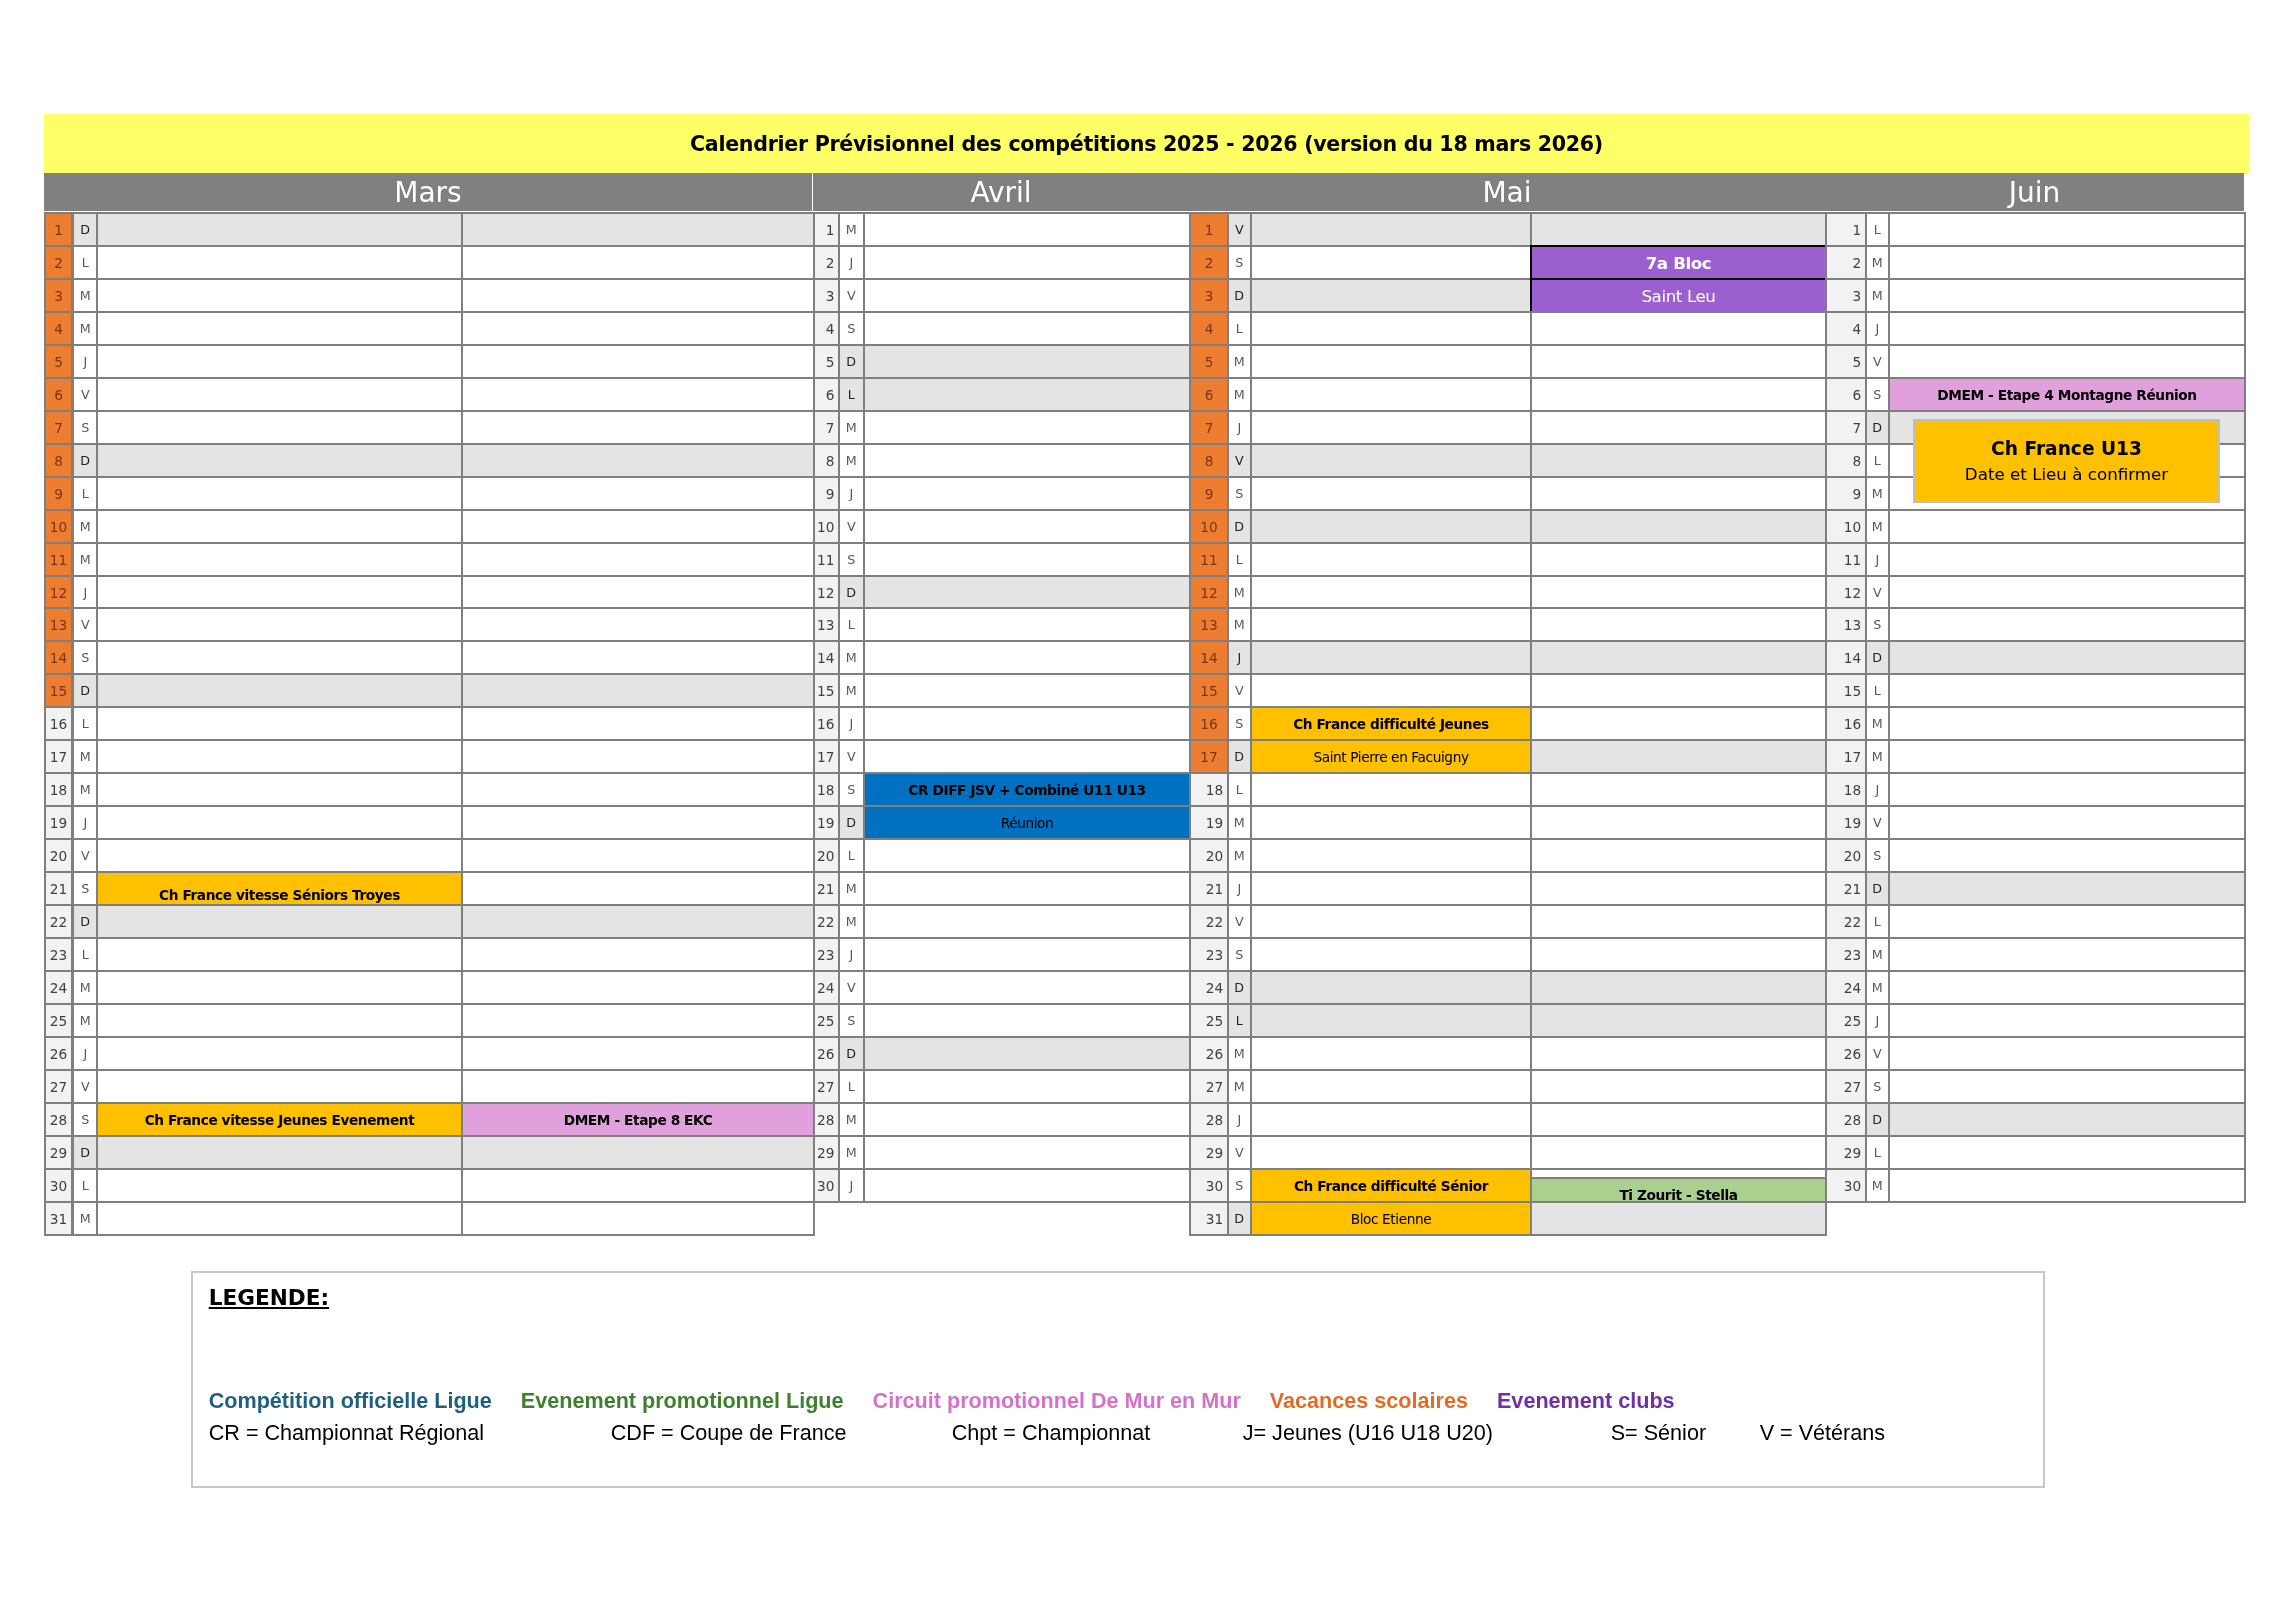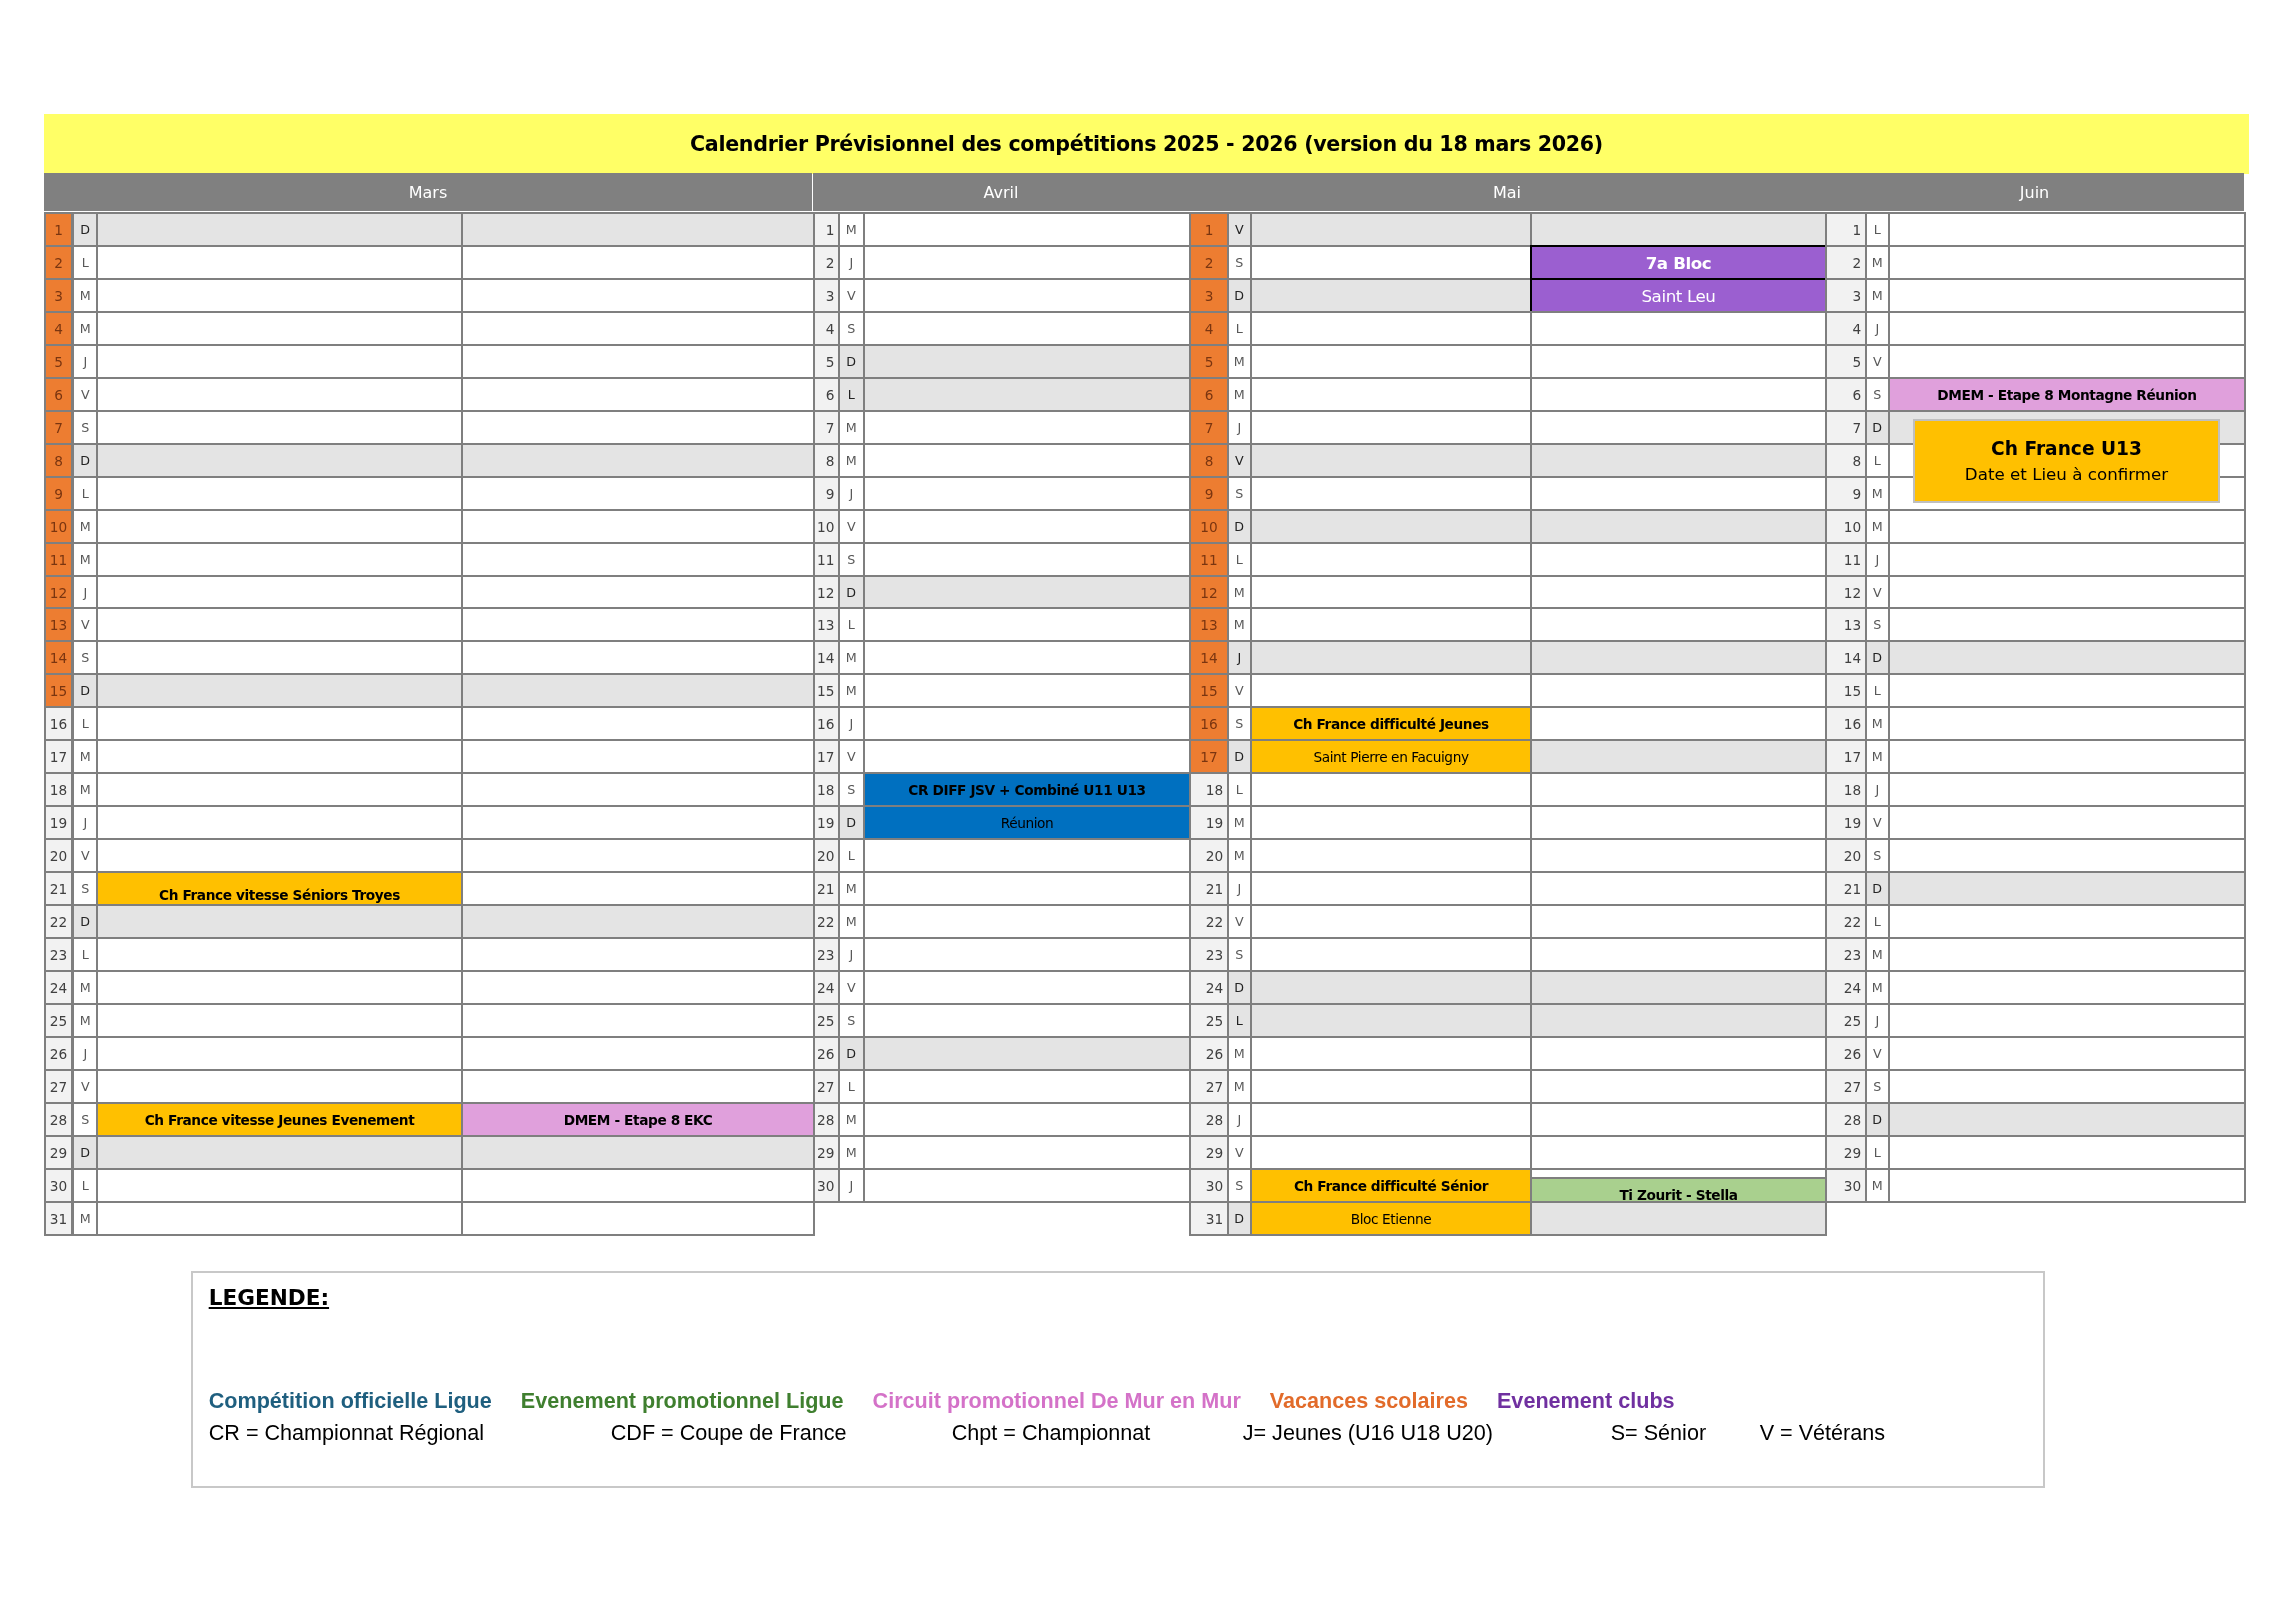--- a/index.html
+++ b/index.html
@@ -1,19 +1,19 @@
 <!DOCTYPE html>
 <html><head>
 <meta charset="utf-8">
 <style>
   html, body { margin: 0; padding: 0; background: #ffffff; }
   body { width: 2292px; height: 1621px; position: relative; overflow: hidden; font-family: "DejaVu Sans", sans-serif; }
   .title-band { position: absolute; left: 44px; top: 114px; width: 2205px; height: 60px; background: #ffff66; display: flex; align-items: center; justify-content: center; }
   .title-band span { font-family: "DejaVu Sans", sans-serif; font-weight: bold; font-size: 20.6px; color: #000; letter-spacing: -0.3px; }
-  .month-header { position: absolute; top: 173px; height: 38px; background: #808080; display: flex; align-items: center; justify-content: center; color: #fff; font-size: 16px; font-family: "DejaVu Sans", sans-serif; }
+  .month-header { position: absolute; top: 173px; height: 38px; background: #808080; display: flex; align-items: center; justify-content: center; color: #fff; font-size: 28px; font-family: "DejaVu Sans", sans-serif; }
   .cell { position: absolute; box-sizing: border-box; border: 2px solid #7f7f7f; margin: 0; display: flex; align-items: center; justify-content: center; overflow: hidden; white-space: nowrap; }
   .num { font-size: 13.7px; color: #404040; background: #f2f2f2; justify-content: flex-end; padding-right: 3.9px; }
   .num.vac { background: #ed7d31; color: #7a3510; justify-content: center; padding-right: 0; }
   .dow { font-size: 12.7px; color: #595959; background: #fff; }
   .dow.shade { background: #e4e4e4; color: #222; }
   .ev { background: #ffffff; }
   .ev.shade { background: #e4e4e4; }
   .ev-label { font-family: "DejaVu Sans", sans-serif; font-size: 13.7px; font-weight: bold; color: #000; letter-spacing: -0.4px; }
   .ev-label.light { font-weight: normal; color: #fff; font-size: 16.7px; }
   .ev-label.light.bold { font-weight: bold; }
@@ -413,21 +413,21 @@
     <div class="cell ev" style="left: 1888px; top: 278px; width: 358px; height: 35px;"></div>
     <div class="cell num" style="left: 1825px; top: 311px; width: 42px; height: 35px;">4</div>
     <div class="cell dow" style="left: 1865px; top: 311px; width: 24.5px; height: 35px;">J</div>
     <div class="cell ev" style="left: 1888px; top: 311px; width: 358px; height: 35px;"></div>
     <div class="cell num" style="left: 1825px; top: 344px; width: 42px; height: 35px;">5</div>
     <div class="cell dow" style="left: 1865px; top: 344px; width: 24.5px; height: 35px;">V</div>
     <div class="cell ev" style="left: 1888px; top: 344px; width: 358px; height: 35px;"></div>
     <div class="cell num" style="left: 1825px; top: 377px; width: 42px; height: 35px;">6</div>
     <div class="cell dow" style="left: 1865px; top: 377px; width: 24.5px; height: 35px;">S</div>
     <div class="cell ev" style="left: 1888px; top: 377px; width: 358px; height: 35px; background: rgb(224, 160, 220);">
-      <span class="ev-label ">DMEM - Etape 8 Montagne Réunion</span>
+      <span class="ev-label ">DMEM - Etape 4 Montagne Réunion</span>
     </div>
     <div class="cell num" style="left: 1825px; top: 410px; width: 42px; height: 35px;">7</div>
     <div class="cell dow shade" style="left: 1865px; top: 410px; width: 24.5px; height: 35px;">D</div>
     <div class="cell ev shade" style="left: 1888px; top: 410px; width: 358px; height: 35px;"></div>
     <div class="cell num" style="left: 1825px; top: 443px; width: 42px; height: 35px;">8</div>
     <div class="cell dow" style="left: 1865px; top: 443px; width: 24.5px; height: 35px;">L</div>
     <div class="cell ev" style="left: 1888px; top: 443px; width: 358px; height: 35px;"></div>
     <div class="cell num" style="left: 1825px; top: 476px; width: 42px; height: 35px;">9</div>
     <div class="cell dow" style="left: 1865px; top: 476px; width: 24.5px; height: 35px;">M</div>
     <div class="cell ev" style="left: 1888px; top: 476px; width: 358px; height: 35px;"></div>

